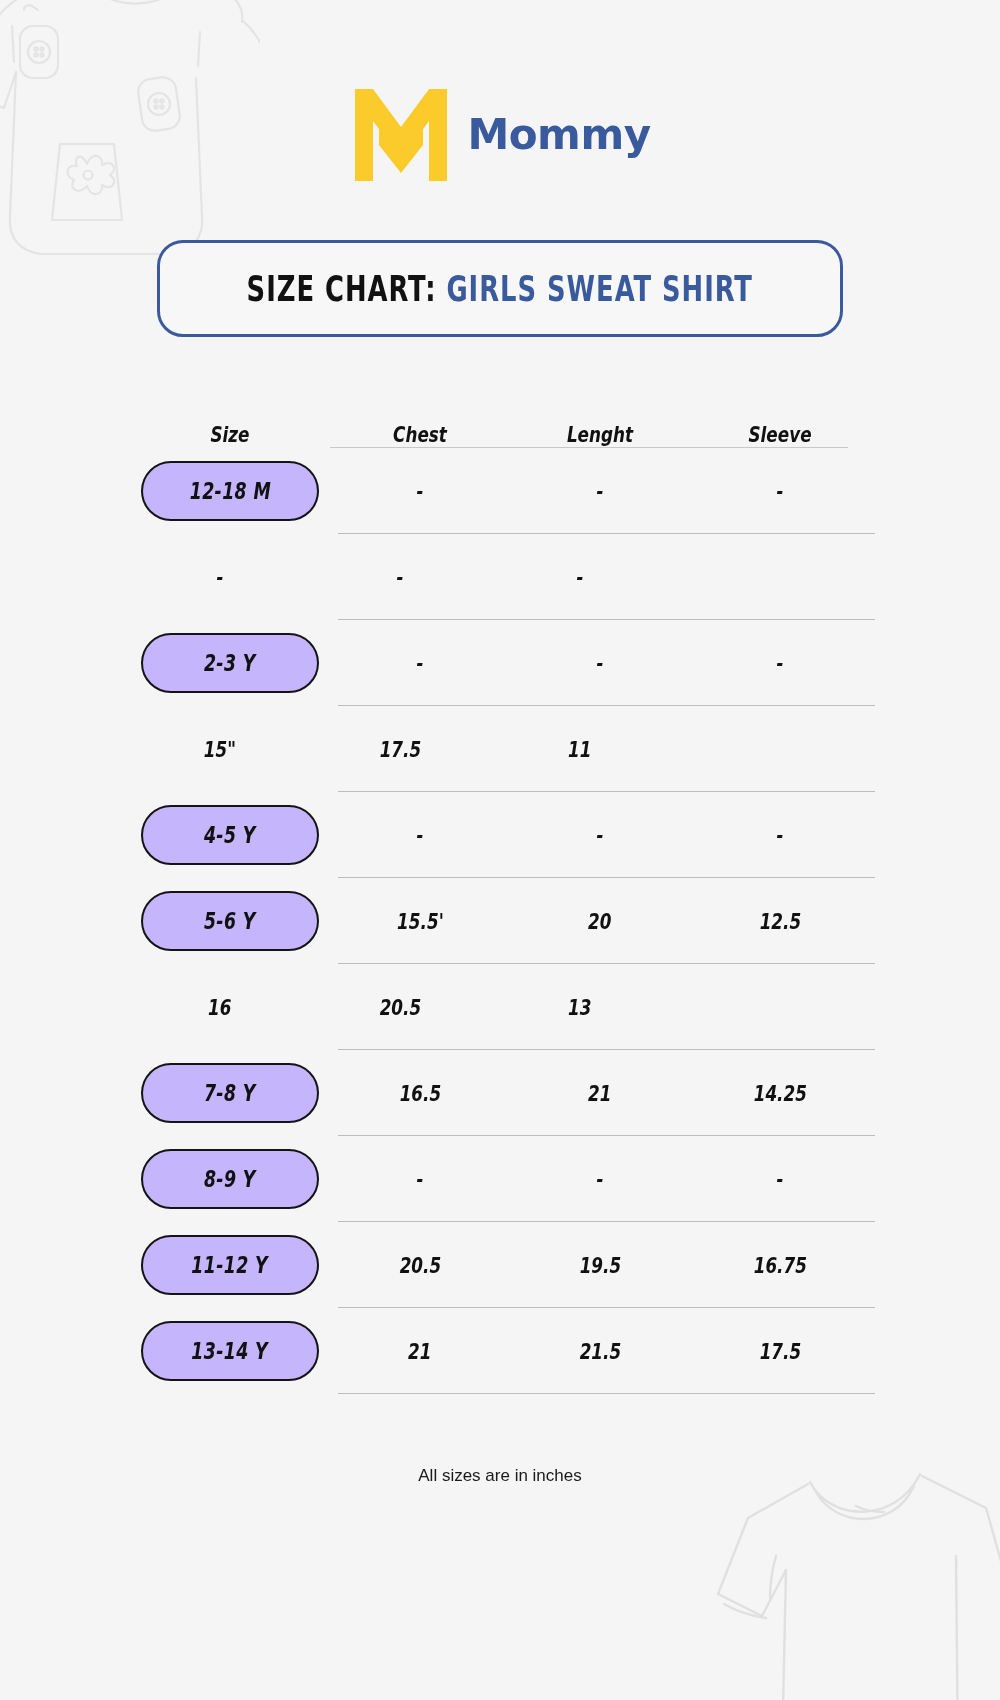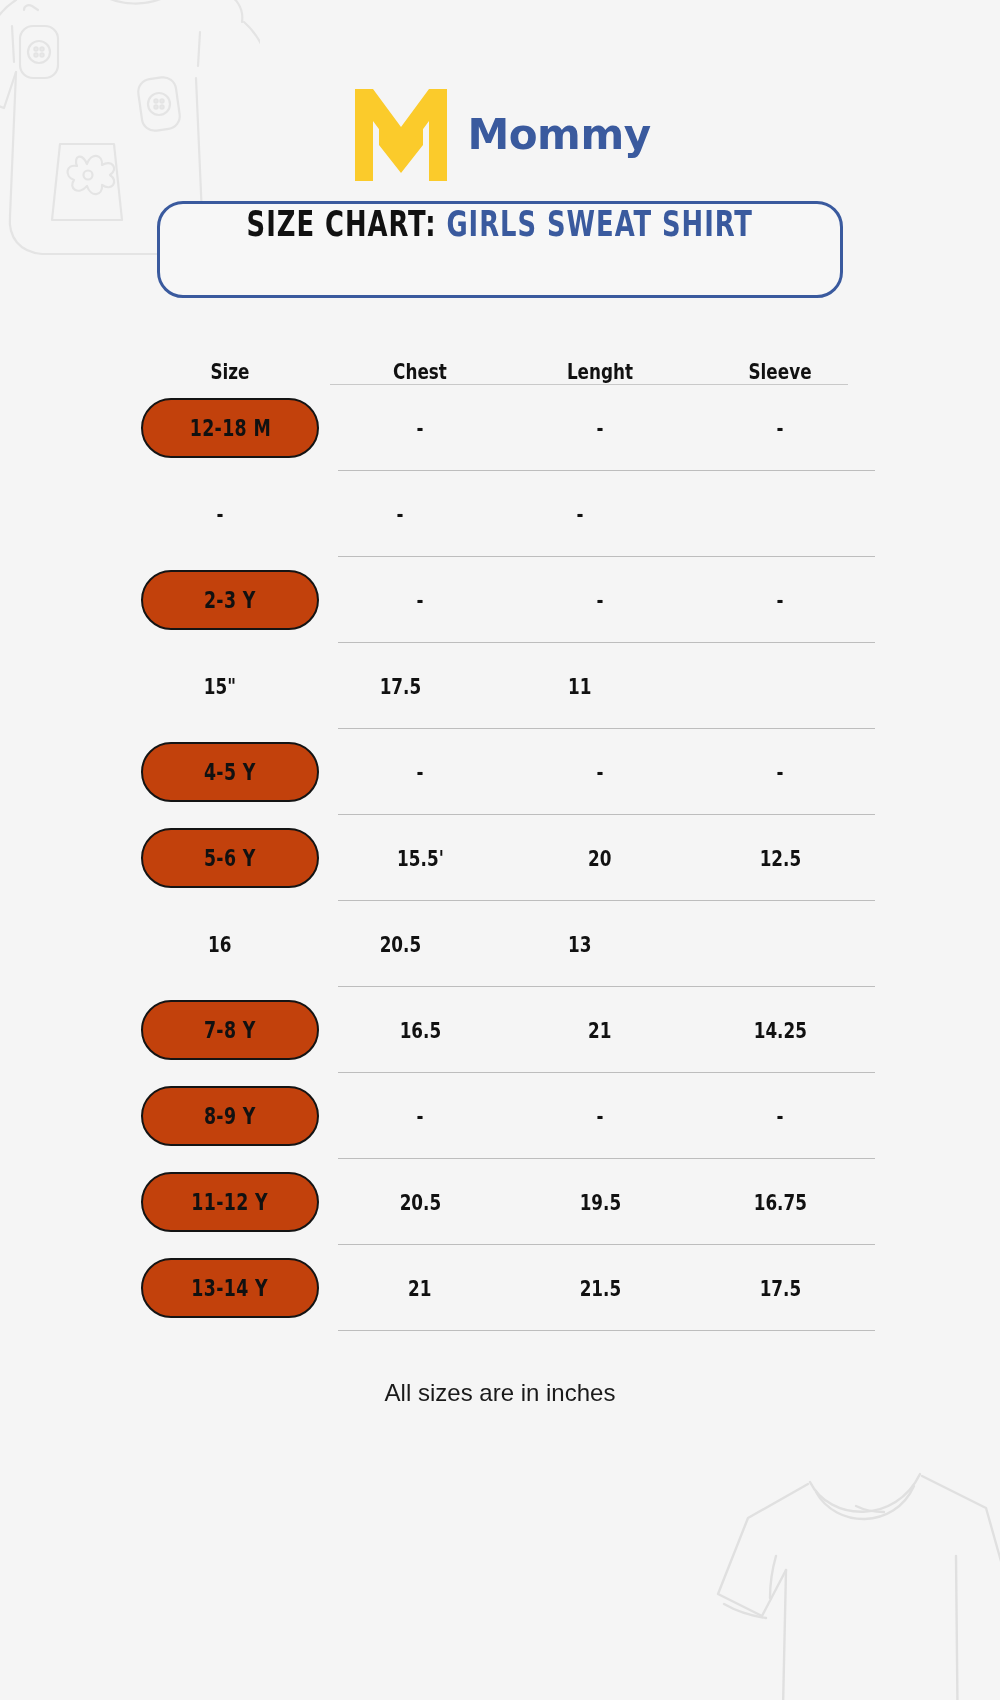--- a/index.html
+++ b/index.html
@@ -28,20 +28,21 @@
 
   
   .page {
     position: relative;
     z-index: 2;
     width: 1000px;
     height: 1700px;
     display: flex;
     flex-direction: column;
     align-items: center;
+    gap: 24px;
   }
 
   
   .logo-row {
     margin-top: 80px;
     display: flex;
     align-items: center;
     justify-content: center;
     gap: 14px;
     height: 110px;
@@ -55,45 +56,47 @@
   .logo-words span {
     font-family: "DejaVu Sans", sans-serif;
     font-weight: bold;
     font-size: 42px;
     letter-spacing: -0.5px;
     color: #3a5a9e;
   }
 
   
   .title-banner {
-    margin-top: 11px;
+    margin-top: 26px;
     width: 686px;
     height: 97px;
     border: 3px solid #3a5a9e;
     border-radius: 26px;
     background: #f7f7f7;
     display: flex;
+    align-items: center;
     justify-content: center;
   }
   .title-text {
     font-family: "DejaVu Sans Condensed", "Liberation Sans Narrow", "Liberation Sans", sans-serif;
     font-weight: bold;
     font-size: 35px;
     letter-spacing: 1.2px;
     transform: scaleX(0.82);
     white-space: nowrap;
   }
   .title-main { color: #111111; }
   .title-accent { color: #3a5a9e; }
 
   
   .table {
     margin-top: 30px;
     width: 740px;
     position: relative;
+    font-style: italic;
   }
 
   .thead {
     display: flex;
     align-items: flex-end;
     height: 56px;
   }
   .th {
     font-family: "DejaVu Sans Condensed", "Liberation Sans Narrow", "Liberation Sans", sans-serif;
     font-weight: bold;
@@ -132,21 +135,21 @@
   .size-cell {
     width: 200px;
     display: flex;
     justify-content: center;
   }
   .size-pill {
     width: 178px;
     height: 60px;
     border: 2px solid #141414;
     border-radius: 32px;
-    background: #c2410c;
+    background: #c4b5fd;
     display: flex;
     align-items: center;
     justify-content: center;
   }
   .size-pill span {
     font-family: "DejaVu Sans Condensed", "Liberation Sans Narrow", "Liberation Sans", sans-serif;
     font-weight: bold;
     font-size: 23px;
     color: #111111;
     letter-spacing: 0.4px;
@@ -165,21 +168,21 @@
   .val-cell span {
     display: inline-block;
     transform: scaleX(0.85);
     white-space: nowrap;
   }
 
   
   .footer-note {
     margin-top: 48px;
     font-family: "Liberation Sans", sans-serif;
-    font-size: 24px;
+    font-size: 17px;
     color: #1a1a1a;
     text-align: center;
   }
 </style>
 </head>
 <body>
 
 <svg class="watermark" id="wm-romper" width="300" height="300" viewBox="0 0 300 300" fill="none" stroke="#e4e4e4" stroke-width="2.2" stroke-linecap="round" stroke-linejoin="round">
   <path d="M58 30 C58 18 70 10 84 12 L118 18"></path>
   <path d="M124 14 C150 44 196 46 226 16"></path>

